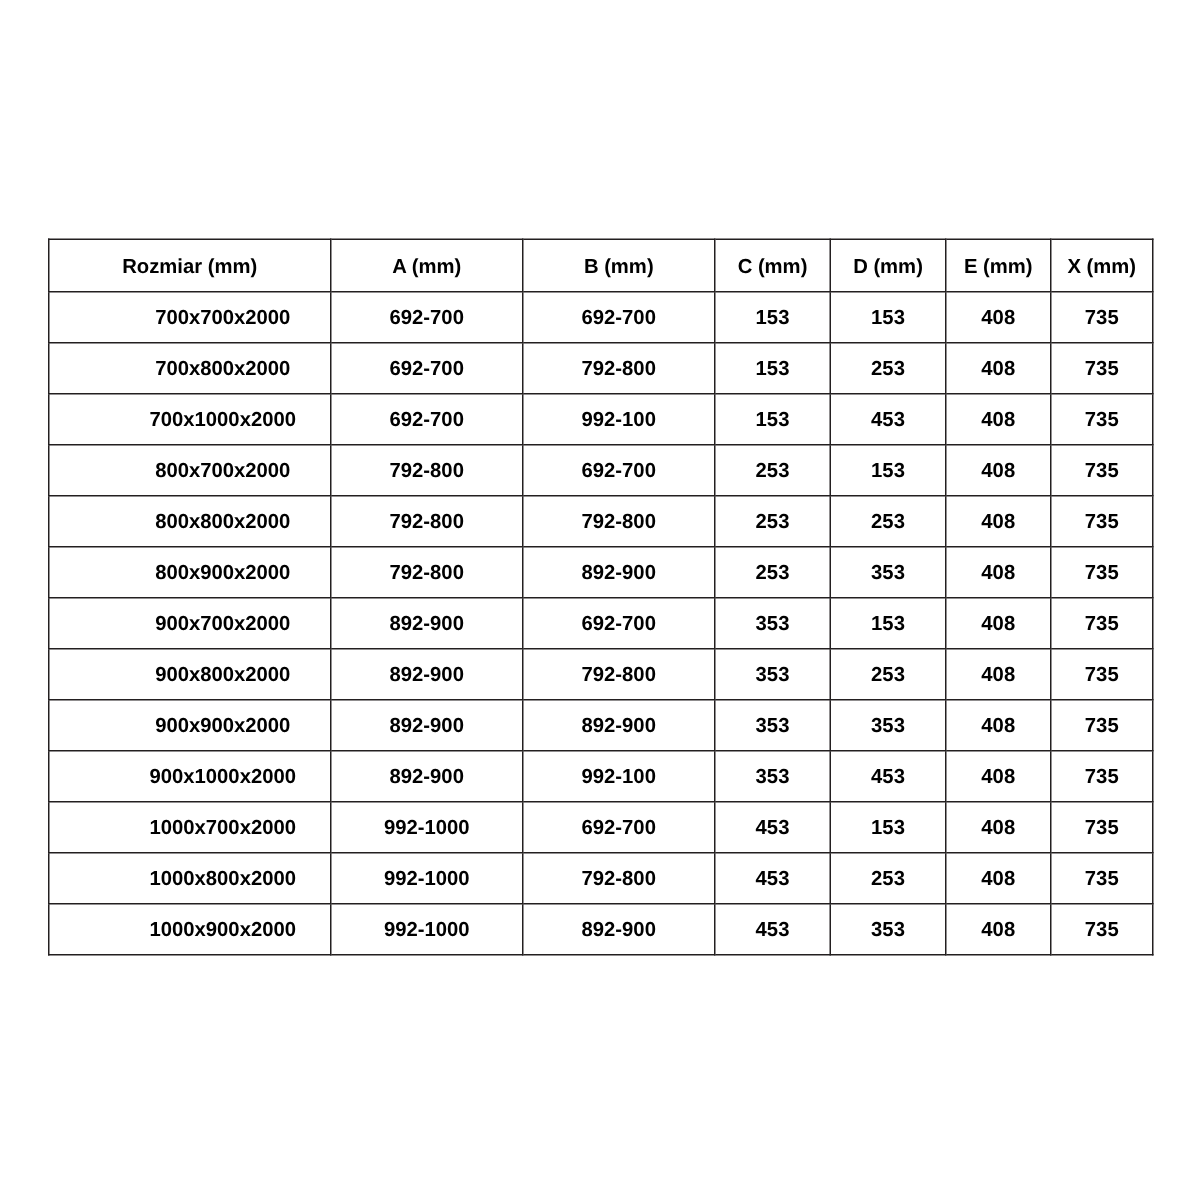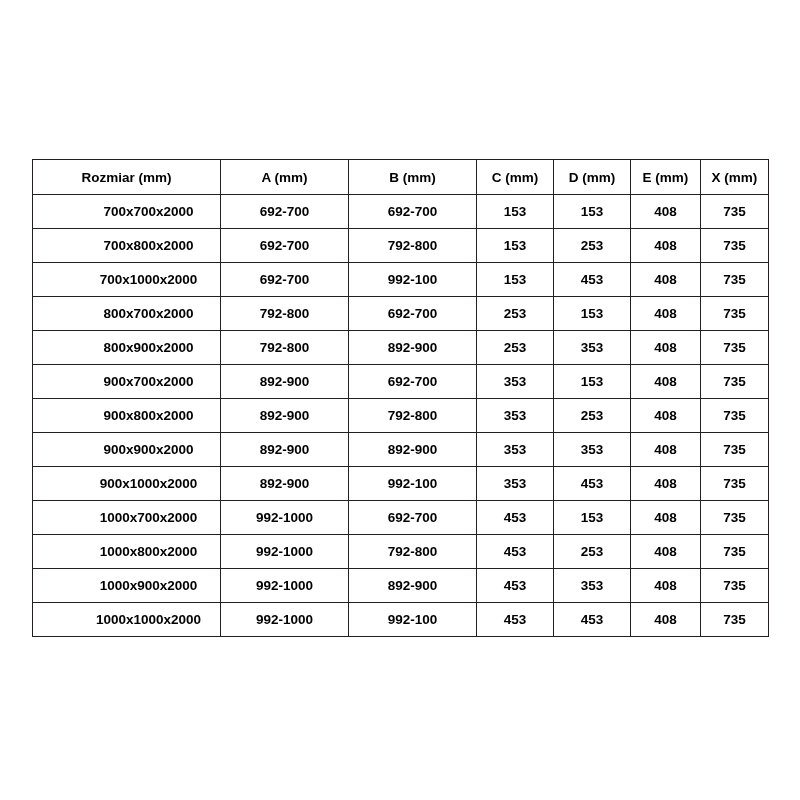--- a/index.html
+++ b/index.html
@@ -115,20 +115,29 @@
       <tr>
         <td>800x700x2000</td>
         <td>792-800</td>
         <td>692-700</td>
         <td>253</td>
         <td>153</td>
         <td>408</td>
         <td>735</td>
       </tr>
       <tr>
+        <td>800x800x2000</td>
+        <td>792-800</td>
+        <td>792-800</td>
+        <td>253</td>
+        <td>253</td>
+        <td>408</td>
+        <td>735</td>
+      </tr>
+      <tr>
         <td>800x900x2000</td>
         <td>792-800</td>
         <td>892-900</td>
         <td>253</td>
         <td>353</td>
         <td>408</td>
         <td>735</td>
       </tr>
       <tr>
         <td>900x700x2000</td>
@@ -183,27 +192,18 @@
         <td>253</td>
         <td>408</td>
         <td>735</td>
       </tr>
       <tr>
         <td>1000x900x2000</td>
         <td>992-1000</td>
         <td>892-900</td>
         <td>453</td>
         <td>353</td>
-        <td>408</td>
-        <td>735</td>
-      </tr>
-      <tr>
-        <td>1000x1000x2000</td>
-        <td>992-1000</td>
-        <td>992-100</td>
-        <td>453</td>
-        <td>453</td>
         <td>408</td>
         <td>735</td>
       </tr>
     </tbody>
   </table>
 </div>
 
 </body></html>

